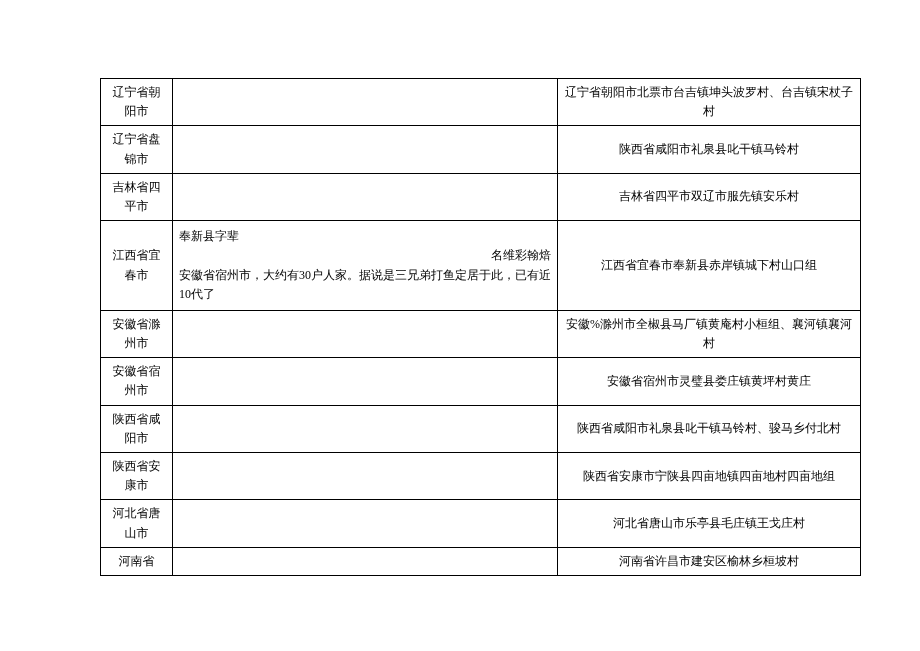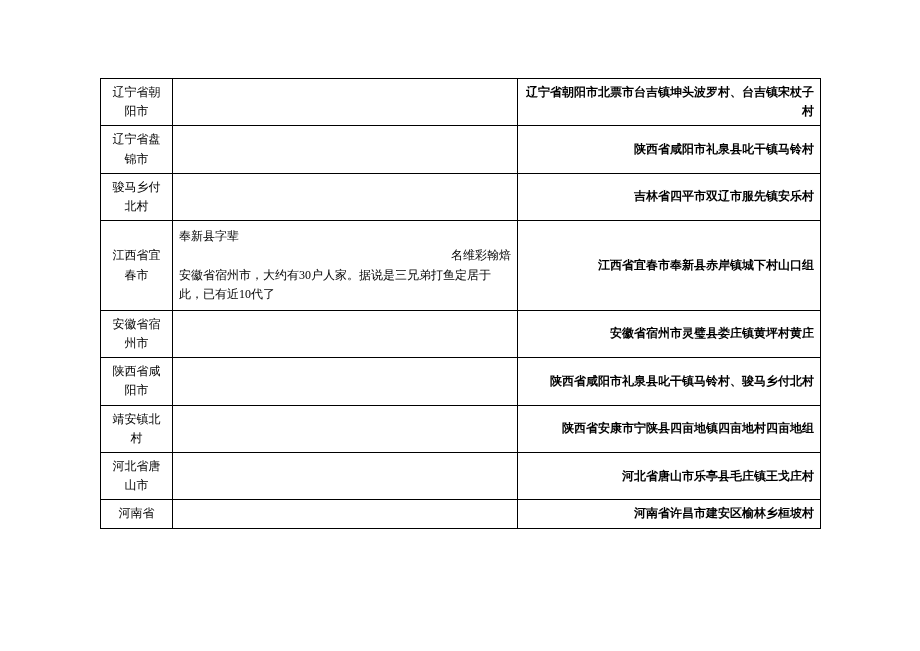--- a/index.html
+++ b/index.html
@@ -25,27 +25,26 @@
       padding: 4px 6px;
       vertical-align: middle;
       line-height: 1.6;
       word-wrap: break-word;
     }
     .col1 {
       width: 72px;
       text-align: center;
     }
     .col2 {
-      width: 345px;
+      width: 385px;
       text-align: left;
     }
     .col3 {
       width: 303px;
-      text-align: right;
-      font-weight: bold;
+      text-align: center;
     }
     .col2-inner {
       padding: 2px 0;
     }
     .col2-title {
       text-align: right;
       display: block;
     }
     .col2-body {
       display: block;
@@ -61,47 +60,52 @@
       <td class="col1">辽宁省朝阳市</td>
       <td class="col2"></td>
       <td class="col3">辽宁省朝阳市北票市台吉镇坤头波罗村、台吉镇宋杖子村</td>
     </tr>
     <tr>
       <td class="col1">辽宁省盘锦市</td>
       <td class="col2"></td>
       <td class="col3">陕西省咸阳市礼泉县叱干镇马铃村</td>
     </tr>
     <tr>
-      <td class="col1">骏马乡付北村</td>
+      <td class="col1">吉林省四平市</td>
       <td class="col2"></td>
       <td class="col3">吉林省四平市双辽市服先镇安乐村</td>
     </tr>
     <tr>
       <td class="col1">江西省宜春市</td>
       <td class="col2">
         <div class="col2-inner">
           <span class="col2-body">奉新县字辈</span>
           <span class="col2-title">名维彩翰焙</span>
           <span class="col2-body">安徽省宿州市，大约有30户人家。据说是三兄弟打鱼定居于此，已有近10代了</span>
         </div>
       </td>
       <td class="col3">江西省宜春市奉新县赤岸镇城下村山口组</td>
     </tr>
     <tr>
+      <td class="col1">安徽省滁州市</td>
+      <td class="col2"></td>
+      <td class="col3">安徽%滁州市全椒县马厂镇黄庵村小桓组、襄河镇襄河村</td>
+    </tr>
+    <tr>
       <td class="col1">安徽省宿州市</td>
       <td class="col2"></td>
       <td class="col3">安徽省宿州市灵璧县娄庄镇黄坪村黄庄</td>
     </tr>
     <tr>
       <td class="col1">陕西省咸阳市</td>
       <td class="col2"></td>
       <td class="col3">陕西省咸阳市礼泉县叱干镇马铃村、骏马乡付北村</td>
     </tr>
     <tr>
-      <td class="col1">靖安镇北村</td>
+      <td class="col1">陕西省安康市</td>
       <td class="col2"></td>
       <td class="col3">陕西省安康市宁陕县四亩地镇四亩地村四亩地组</td>
     </tr>
     <tr>
       <td class="col1">河北省唐山市</td>
       <td class="col2"></td>
       <td class="col3">河北省唐山市乐亭县毛庄镇王戈庄村</td>
     </tr>
     <tr>
       <td class="col1">河南省</td>

